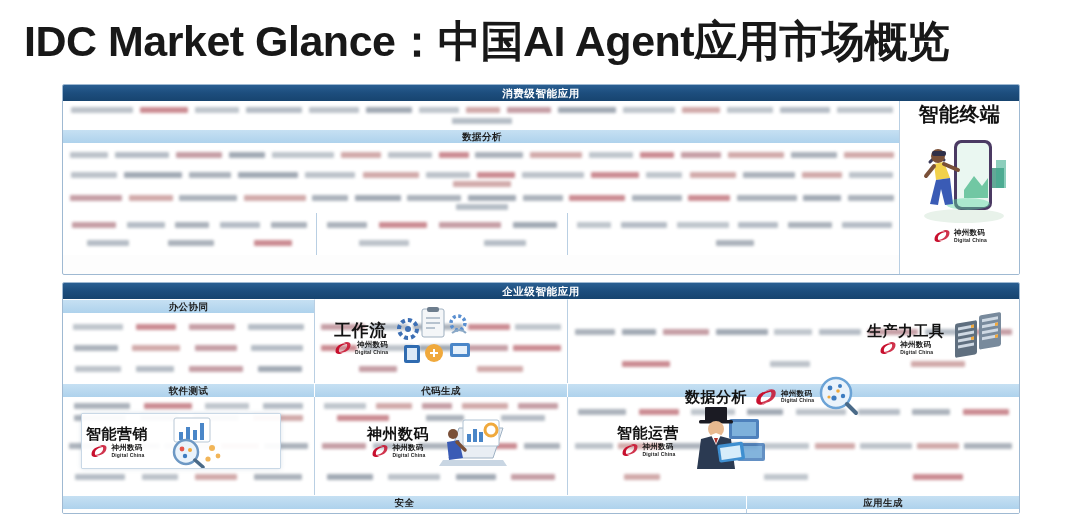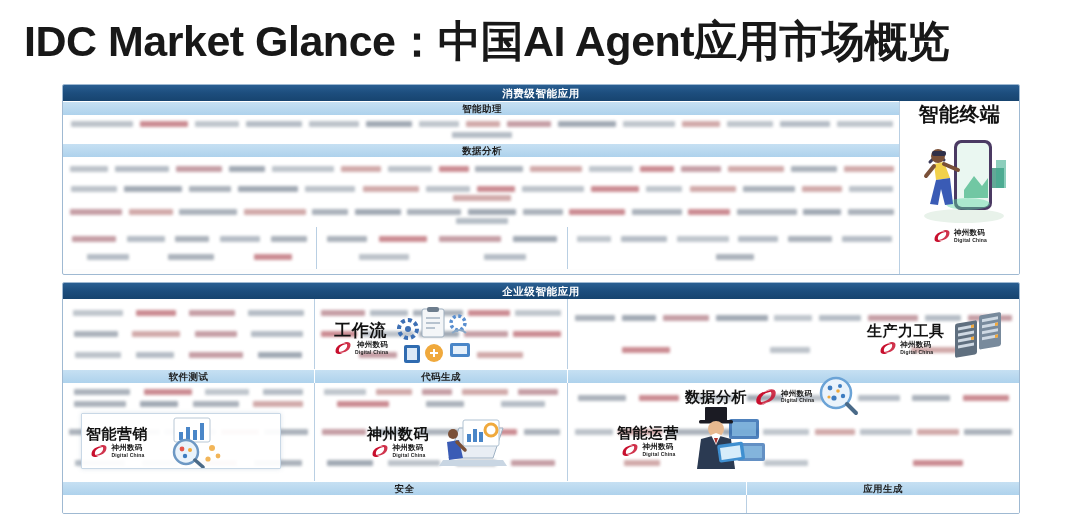--- a/index.html
+++ b/index.html
@@ -164,21 +164,20 @@
 <div id="page">
 
   <div id="title">IDC Market Glance：中国AI Agent应用市场概览</div>
 
   <div id="board">
 
     <div class="panel" id="panel-consumer">
 
       <div class="sec-header">消费级智能应用</div>
 
-      <div class="band" style="width:838px;">智能助理</div>
       <div class="strip" style="height:28px;width:838px;">
         <div class="cell">
           <div class="logos">
               <div class="lg" style="width: 62px; background: rgb(163, 172, 182);"></div>
               <div class="lg" style="width: 48px; background: rgb(184, 97, 106);"></div>
               <div class="lg" style="width: 44px; background: rgb(167, 176, 186);"></div>
               <div class="lg" style="width: 56px; background: rgb(154, 164, 176);"></div>
               <div class="lg" style="width: 50px; background: rgb(163, 172, 182);"></div>
               <div class="lg" style="width: 46px; background: rgb(127, 138, 152);"></div>
               <div class="lg" style="width: 40px; background: rgb(167, 176, 186);"></div>
@@ -327,20 +326,25 @@
             <span class="dc-en">Digital China</span>
           </div>
         </div>
       </div>
     </div>
 
     <div class="panel" id="panel-enterprise">
 
       <div class="sec-header">企业级智能应用</div>
 
+      <div class="band-row">
+        <div class="band" style="width:251px;">办公协同</div>
+        <div class="band" style="width:253px;background:#ffffff;border-left:1px solid #b9cfe3;"></div>
+        <div class="band" style="width:452px;background:#ffffff;border-left:1px solid #b9cfe3;"></div>
+      </div>
 
       <div class="strip" style="height:70px;">
         <div class="cell" style="flex:0 0 251px;">
           <div class="logos">
               <div class="lg" style="width: 50px; background: rgb(167, 176, 186);"></div>
               <div class="lg" style="width: 40px; background: rgb(184, 97, 106);"></div>
               <div class="lg" style="width: 46px; background: rgb(176, 122, 132);"></div>
               <div class="lg" style="width: 56px; background: rgb(154, 164, 176);"></div>
               <div class="lg" style="width: 44px; background: rgb(140, 150, 162);"></div>
               <div class="lg" style="width: 48px; background: rgb(192, 138, 138);"></div>

